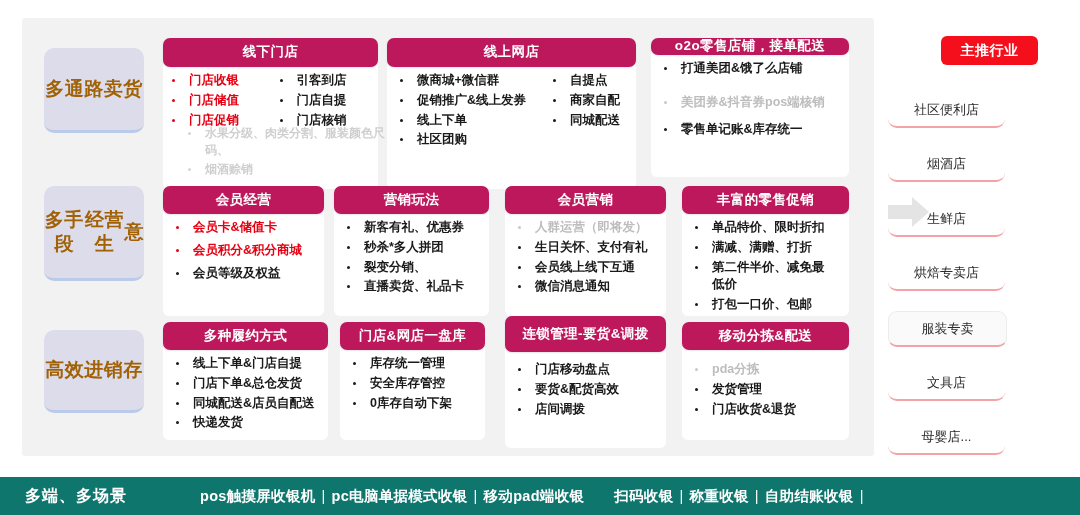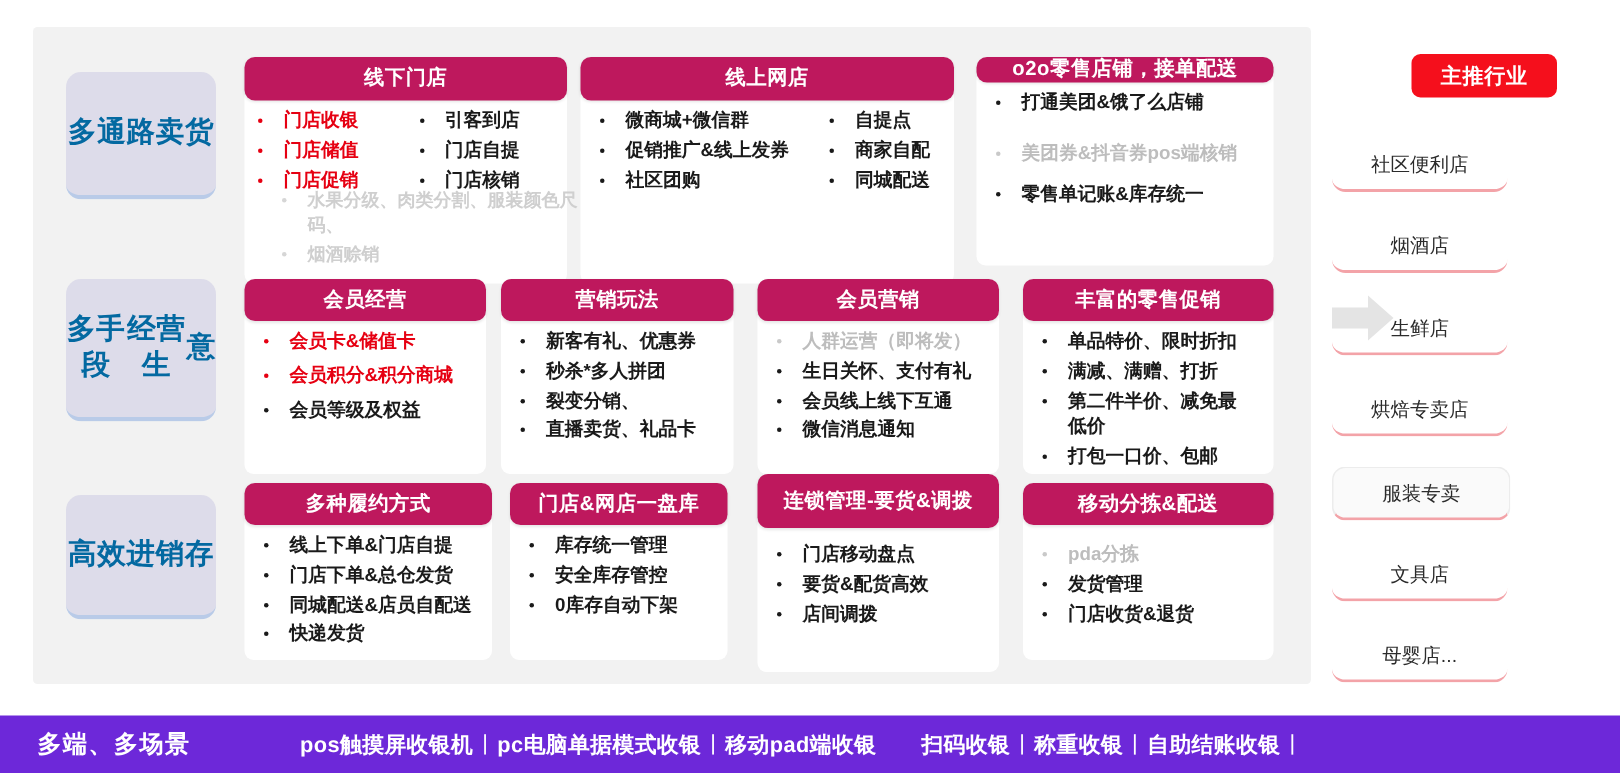--- a/index.html
+++ b/index.html
@@ -18,21 +18,21 @@
   }
 
   
   .rowlabel{
     position:absolute;left:44px;width:100px;
     background:#dddcea;
     border-bottom:3px solid #b9cbe8;
     border-radius:10px;
     display:flex;align-items:center;justify-content:center;
     text-align:center;
-    color:#0369a1;font-size:19px;font-weight:600;line-height:1.25;
+    color:#a16207;font-size:19px;font-weight:600;line-height:1.25;
     letter-spacing:.5px;
   }
   #rl0{top:48px;height:82px;}
   #rl1{top:186px;height:92px;}
   #rl2{top:330px;height:80px;}
 
   
   .card{position:absolute;}
   .card-head{
     background:#be185d;color:#ffffff;
@@ -140,21 +140,21 @@
   #ind1{top:147px;}
   #ind2{top:202px;}
   #ind3{top:256px;}
   #ind4{top:311px;}
   #ind5{top:366px;}
   #ind6{top:420px;}
 
   
   .bottombar{
     position:absolute;left:0;top:477px;width:1080px;height:38px;
-    background:#6d28d9;display:flex;align-items:center;
+    background:#0f766e;display:flex;align-items:center;
   }
   .bb-label{
     color:#ffffff;font-size:16px;font-weight:700;letter-spacing:1px;
     margin-left:25px;width:175px;
   }
   .bb-items{display:flex;align-items:center;color:#fff;
     font-size:14.5px;font-weight:700;letter-spacing:.3px;}
   .bb-seg{white-space:nowrap;}
   .bb-sep{padding:0 6px;font-weight:400;}
   .bb-gap{display:inline-block;width:30px;}
@@ -208,20 +208,21 @@
     </div>
   </div>
 
   <div class="card" id="c-r1-2">
     <div class="card-head">线上网店</div>
     <div class="card-body">
       <div class="col">
         <ul class="bul">
           <li>微商城+微信群</li>
           <li>促销推广&amp;线上发券</li>
+          <li>线上下单</li>
           <li>社区团购</li>
         </ul>
       </div>
       <div class="col" style="flex:0 0 88px;">
         <ul class="bul">
           <li>自提点</li>
           <li>商家自配</li>
           <li>同城配送</li>
         </ul>
       </div>

